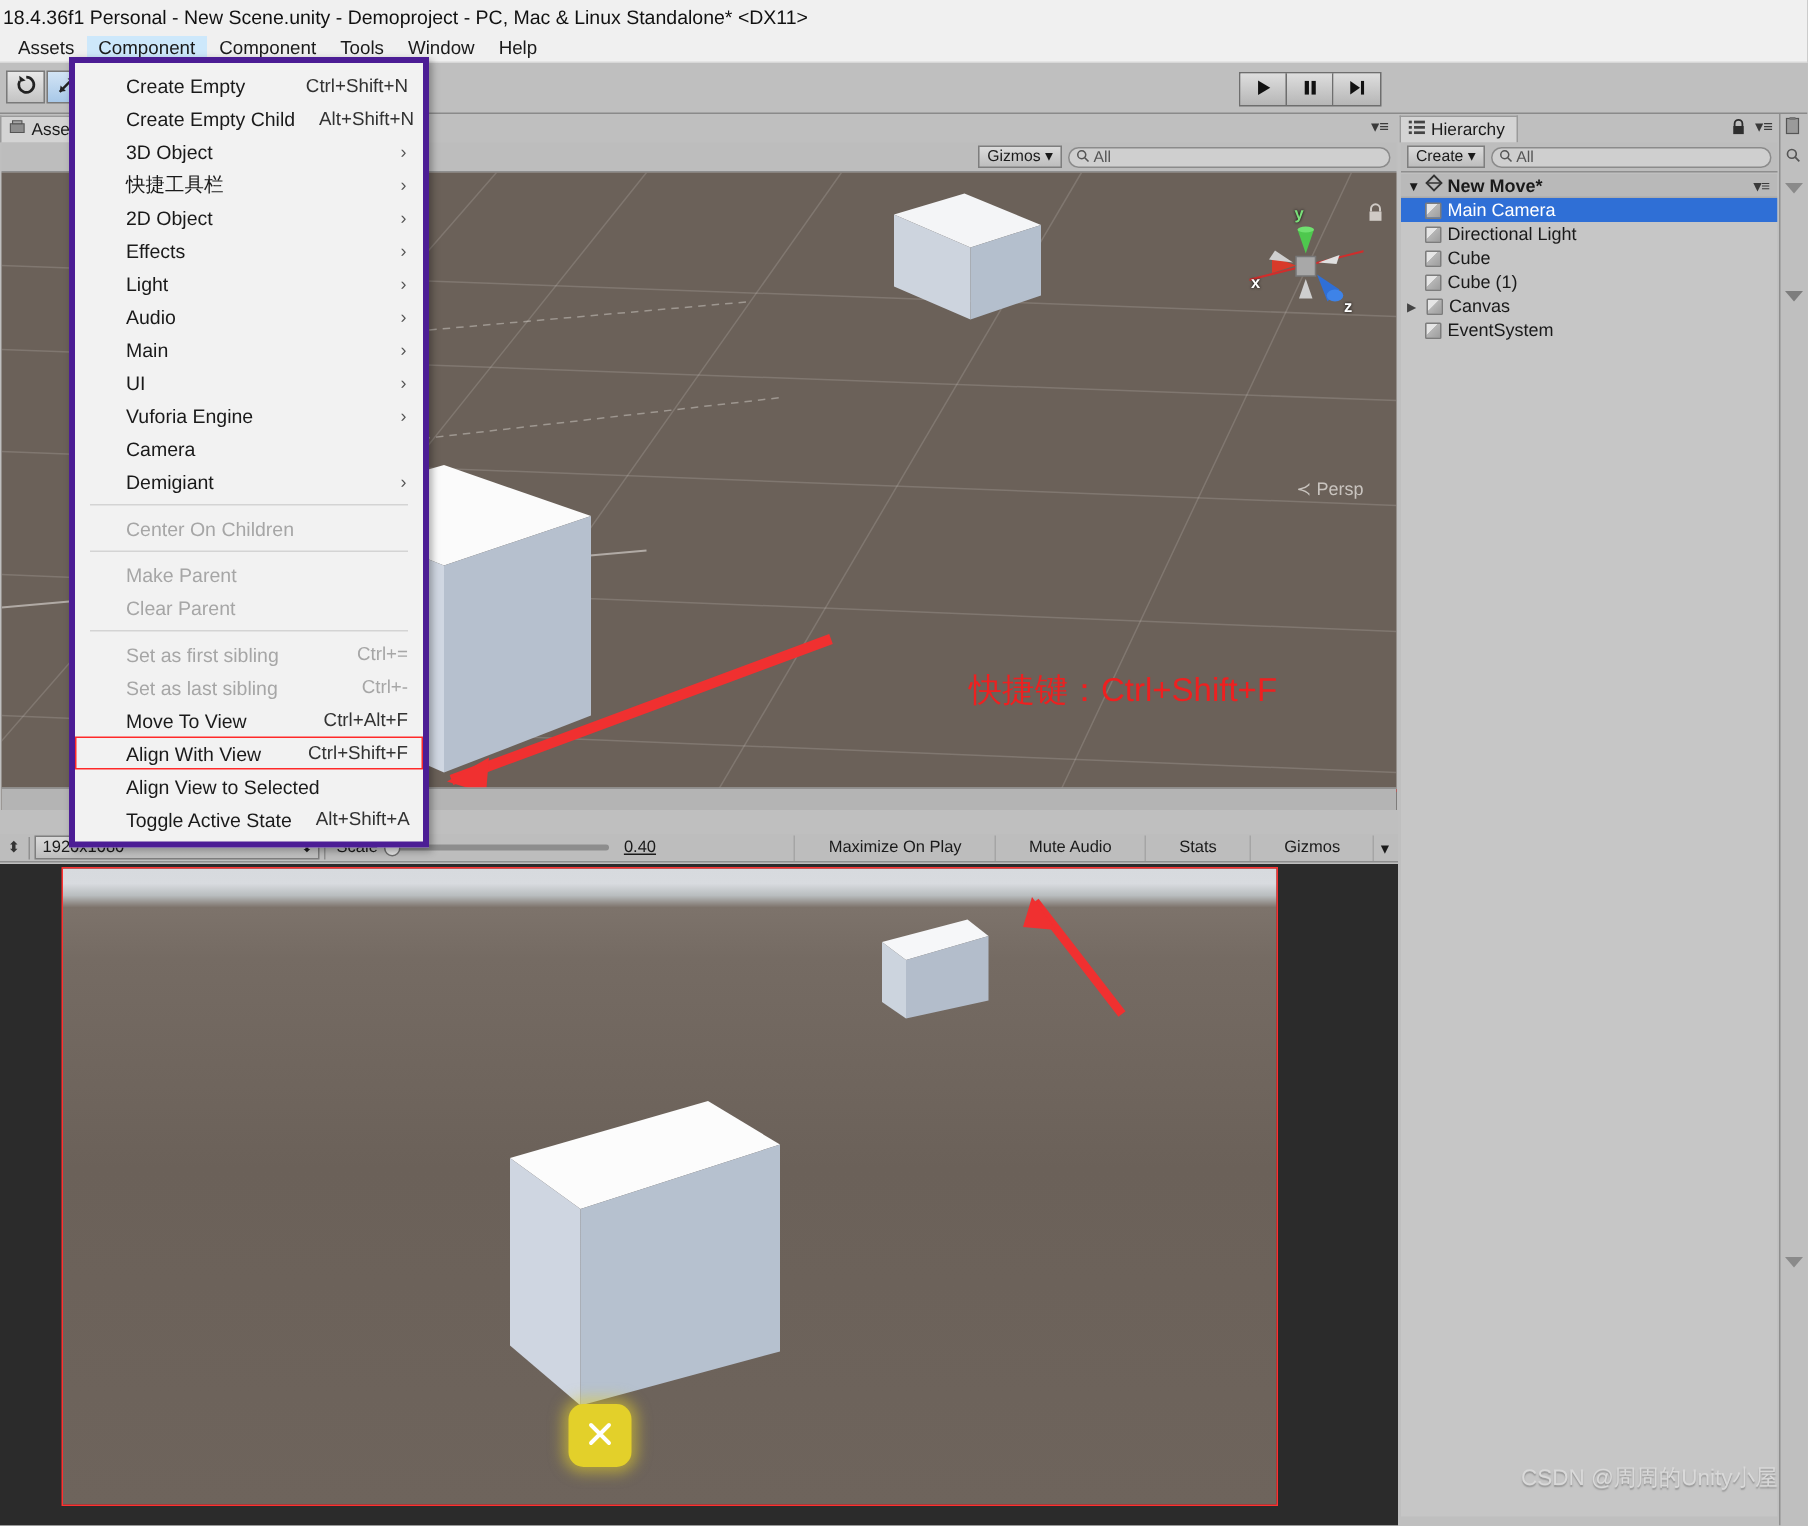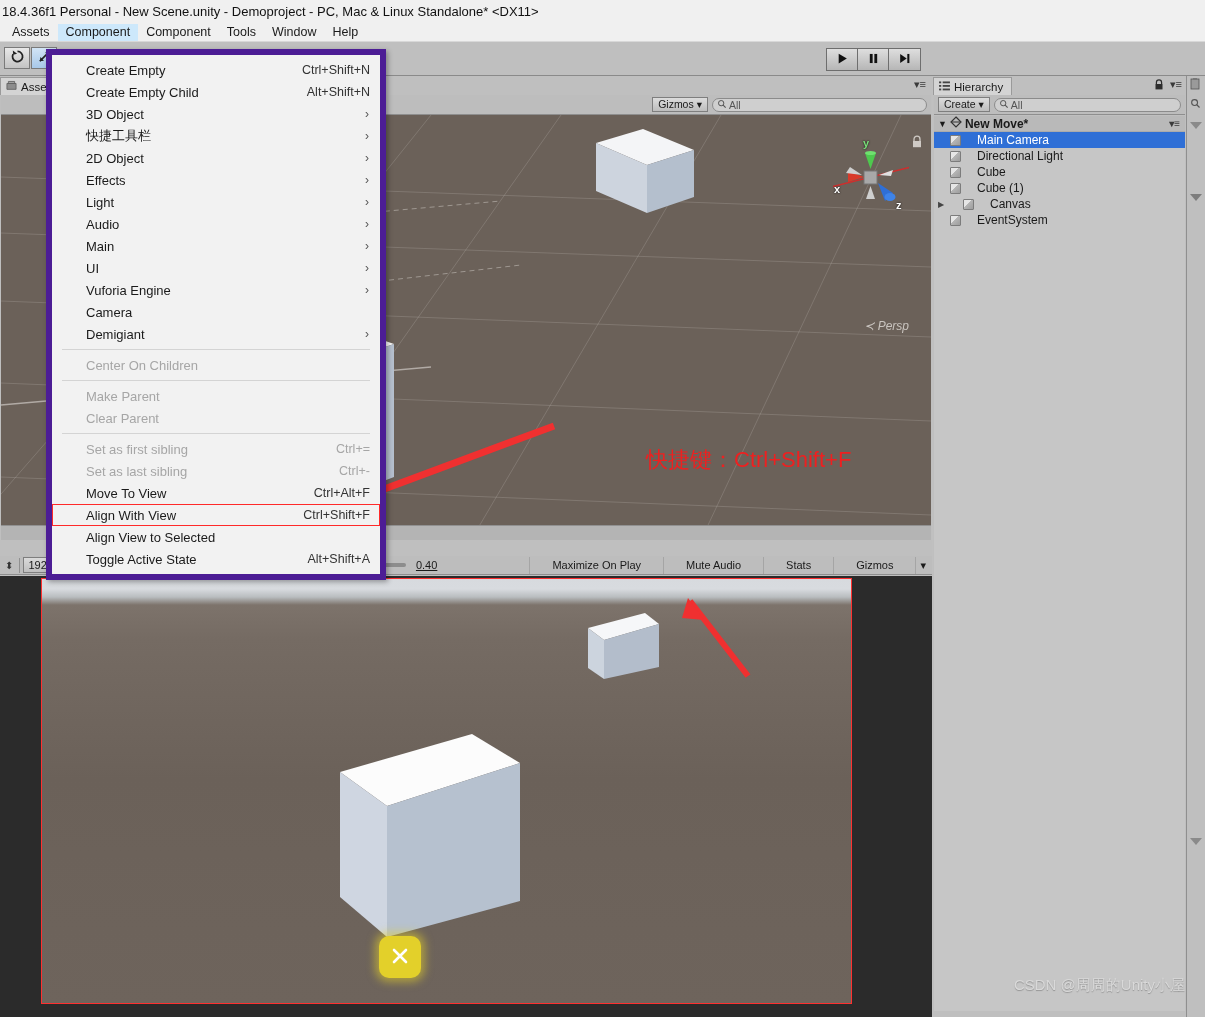--- a/index.html
+++ b/index.html
@@ -105,21 +105,21 @@
     position:absolute; left:0; bottom:0; width:930px; height:15px;
     background:#b4b4b4; border-top:1px solid #919191;
   }
 
   
   #axis-gizmo{ position:absolute; right:22px; top:22px; width:76px; height:80px; }
   .axis-label{ position:absolute; font-size:11px; font-weight:bold; color:#fff; text-shadow:0 0 2px #000; }
 
   #persp-label{
     position:absolute; right:22px; top:204px;
-    font-size:12px; color:#c9c4bf;font-style:italic;
+    font-size:12px; color:#c9c4bf;
   }
 
   
   #camera-preview{
     position:absolute; left:748px; top:411px; width:187px; height:123px;
     background:#474747; border:2px solid #ff2020;
   }
   #camera-preview .cp-title{
     height:17px; line-height:17px; text-align:center;
     font-size:11px; color:#d2d2d2;
@@ -183,21 +183,21 @@
     background:#c6c6c6; overflow:hidden; font-size:12px;
   }
   .hier-scene-row{
     height:16px; display:flex; align-items:center; gap:3px;
     padding-left:4px;
     background:#b9b9b9;
     font-weight:bold;
     border-bottom:1px solid #ababab;
   }
   .hier-row{
-    height:16px; display:flex; align-items:center; gap:16px;
+    height:16px; display:flex; align-items:center; gap:4px;
     padding-left:16px;
   }
   .hier-row.selected{ background:#2f6fd6; color:#fff; }
   .cube-ico{
     width:11px; height:11px; flex:none;
     background:linear-gradient(135deg,#e6e6e6 40%, #b6b6b6 41%, #9d9d9d 100%);
     border:1px solid #7c7c7c; border-radius:1px;
   }
 
   
@@ -212,23 +212,23 @@
   
   #watermark{
     position:absolute; right:20px; bottom:22px;
     font-size:15px; color:#d9d9d9;
     text-shadow:0 1px 1px rgba(0,0,0,.25);
     white-space:nowrap;
   }
 
   
   #gameobject-menu{
-    position:absolute; left:46px; top:49px; width:340px;
+    position:absolute; left:46px; top:38px; width:240px;
     background:#f2f2f2;
-    border:6px solid #4c1d95;
+    border:4px solid #4c1d95;
     box-shadow:2px 2px 5px rgba(0,0,0,.32);
     padding:4px 0 4px 0;
     z-index:50;
     font-size:13px;
   }
   .mi{
     height:22px; display:flex; align-items:center;
     padding:0 10px 0 34px;
     position:relative; white-space:nowrap;
   }

